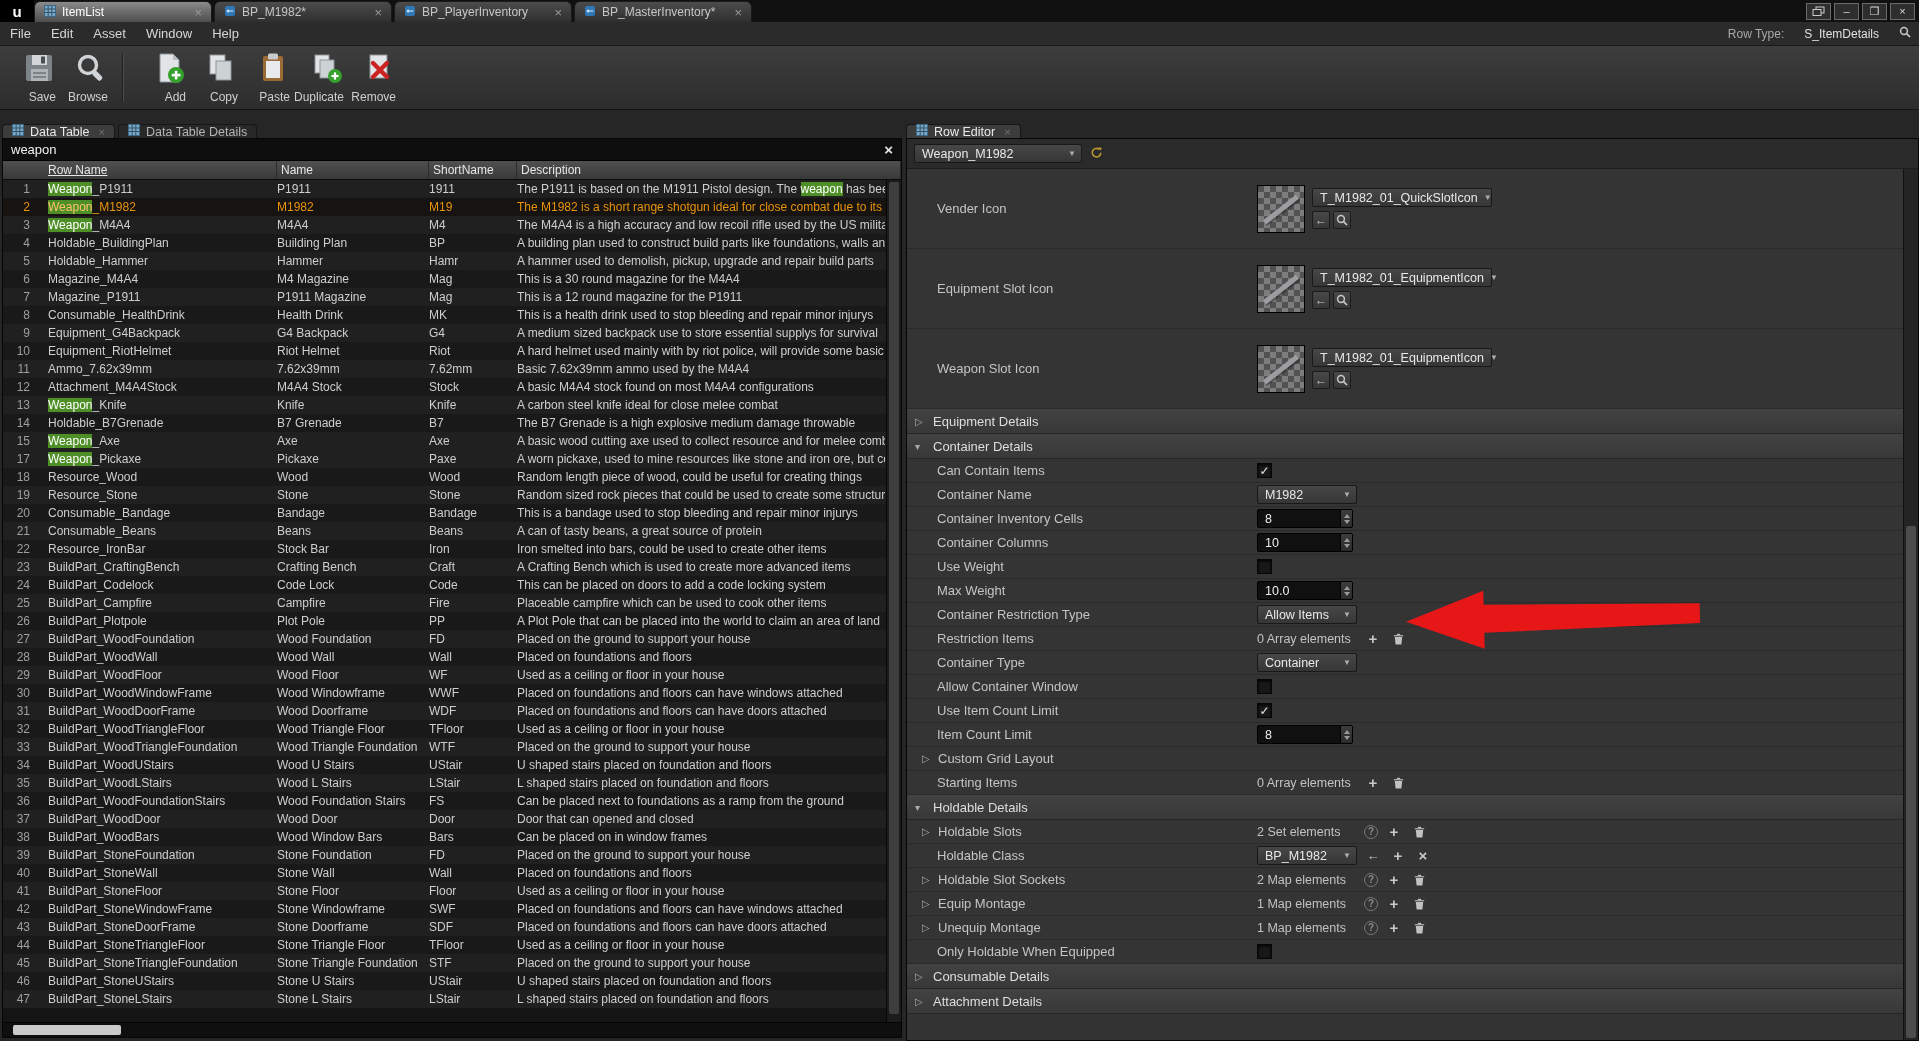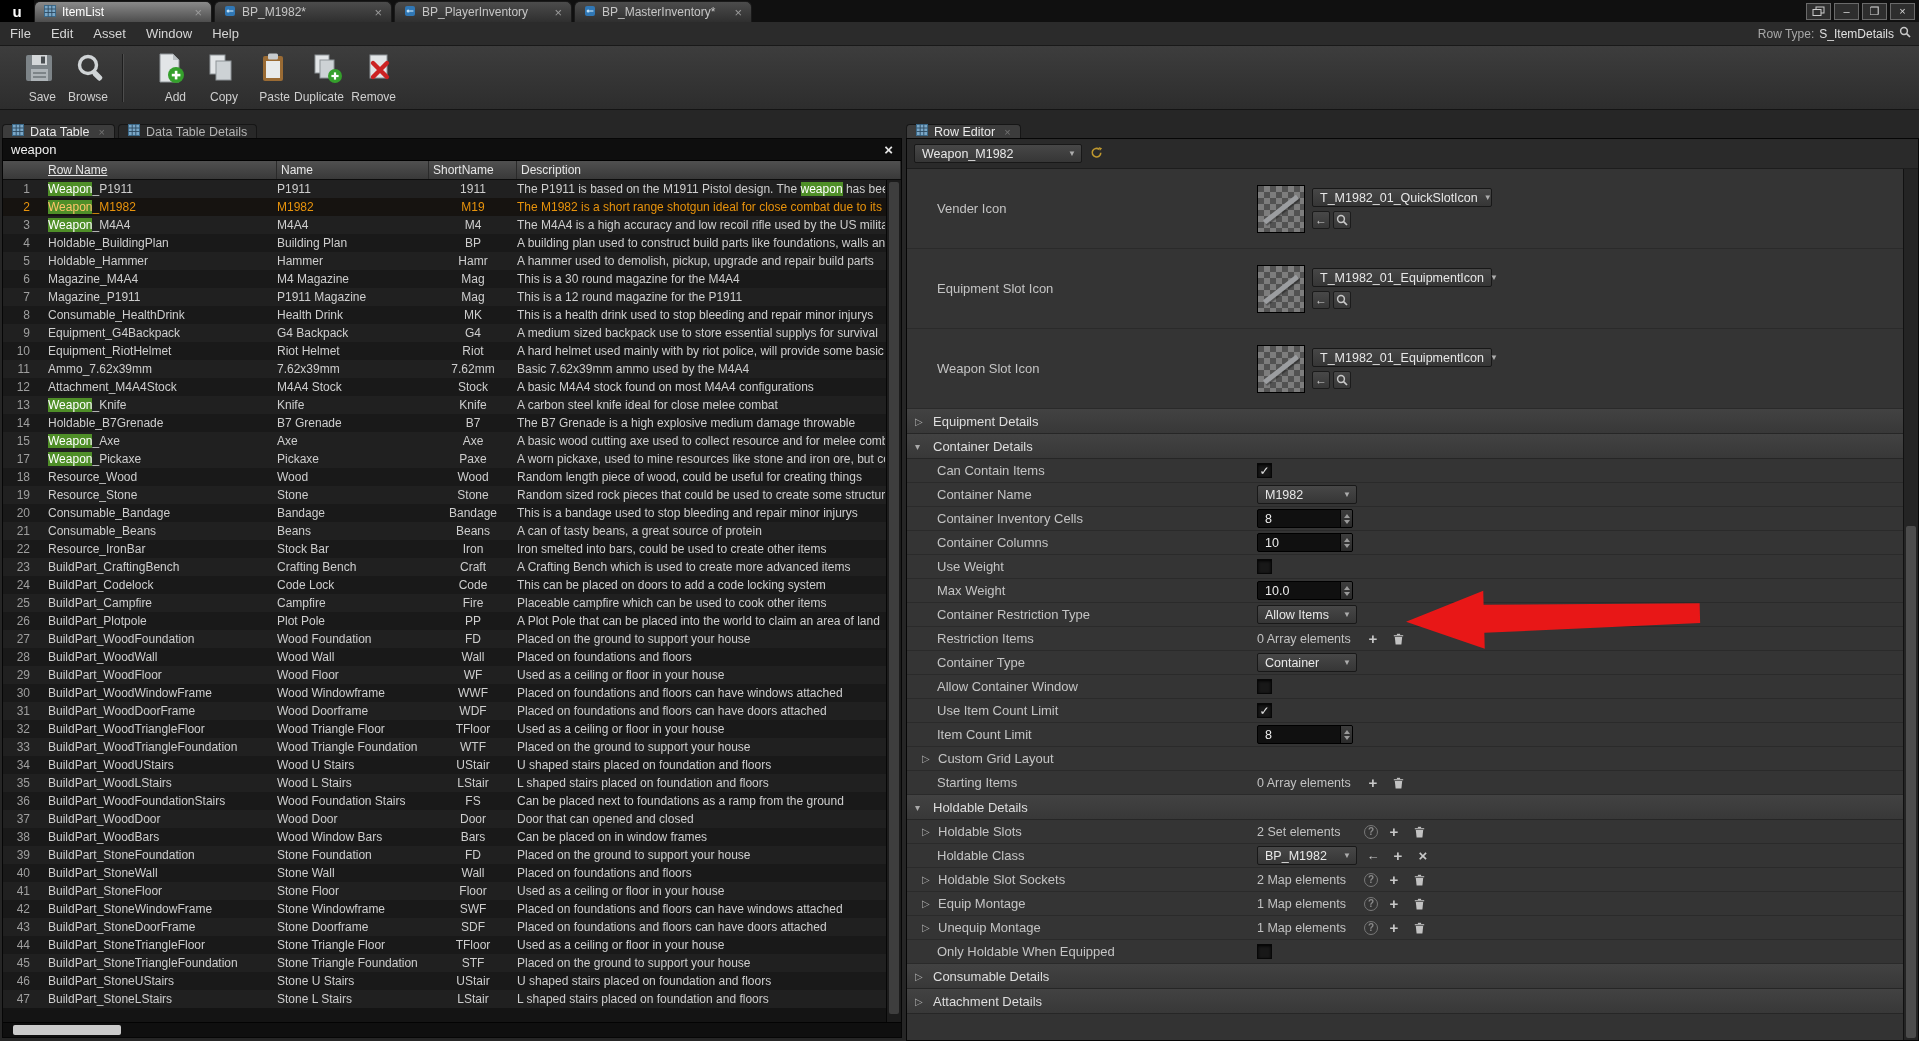--- a/index.html
+++ b/index.html
@@ -19,21 +19,21 @@
   .asset-tab.active{background:linear-gradient(#8a8a8a,#4d4d4d);color:#fff;}
   .tab-close{margin-left:auto;color:#9a9a9a;font-size:13px;line-height:1;}
   .win-controls{margin-left:auto;display:flex;align-items:center;gap:3px;padding-right:4px;height:22px;}
   .win-btn{min-width:25px;height:17px;background:#2e2e2e;border:1px solid #6a6a6a;color:#d8d8d8;
            display:flex;align-items:center;justify-content:center;font-size:11px;line-height:1;}
 
   
   .menubar{position:absolute;top:22px;left:0;width:100%;height:24px;background:#2b2b2b;
            border-bottom:1px solid #191919;display:flex;align-items:center;font-size:13px;}
   .menu-item{padding:0 10px;color:#d6d6d6;}
-  .row-type{margin-left:auto;display:flex;align-items:center;gap:5px;padding-right:8px;font-size:12px;}
+  .row-type{margin-left:auto;display:flex;align-items:center;gap:20px;padding-right:8px;font-size:12px;}
   .rt-label{color:#a8a8a8;}
   .rt-val{color:#e0e0e0;}
 
   
   .toolbar{position:absolute;top:46px;left:0;width:100%;height:64px;
            background:linear-gradient(#3d3d3d,#2d2d2d);border-bottom:1px solid #141414;
            display:flex;align-items:center;padding:0 8px;gap:4px;}
   .tool-btn{display:flex;flex-direction:column;align-items:flex-end;justify-content:center;gap:2px;
             min-width:48px;height:58px;color:#cfcfcf;font-size:12px;}
   .tool-sep{width:2px;height:48px;border-left:1px solid #1e1e1e;border-right:1px solid #4d4d4d;margin:0 10px;}
@@ -59,21 +59,21 @@
   .t-body{flex:1 1 auto;overflow:hidden;position:relative;background:#141414;}
   .t-row{height:18px;display:flex;align-items:center;font-size:12px;color:#cecece;
          white-space:nowrap;padding-right:16px;}
   .t-row.a{background:#202020;}
   .t-row.b{background:#191919;}
   .t-row.sel{background:#161310;color:#e8930c;}
   .c-num{width:34px;text-align:right;padding-right:7px;color:#9f9f9f;flex:0 0 auto;}
   .t-row.sel .c-num{color:#e8930c;}
   .c-rowname{width:240px;padding-left:11px;overflow:hidden;flex:0 0 auto;}
   .c-name{width:152px;overflow:hidden;flex:0 0 auto;}
-  .c-short{width:88px;overflow:hidden;flex:0 0 auto;text-align:center;}
+  .c-short{width:88px;overflow:hidden;flex:0 0 auto;}
   .c-desc{flex:1 1 auto;overflow:hidden;}
   .hl{background:#4f8f28;color:#ffffff;}
   .hl:empty{display:none;}
   .t-row.sel .hl{color:#ffc46a;}
   .v-scroll{position:absolute;right:0;top:0;bottom:0;width:15px;background:#1c1c1c;border-left:1px solid #060606;}
   .v-thumb{position:absolute;left:2px;right:2px;top:2px;bottom:8px;background:#3e3e3e;border-radius:2px;}
   .h-scroll{height:15px;background:#0f0f0f;border-top:1px solid #030303;position:relative;flex:0 0 auto;}
   .h-thumb{position:absolute;left:10px;top:2px;width:108px;height:10px;background:#cbcbcb;border-radius:2px;}
 
   

